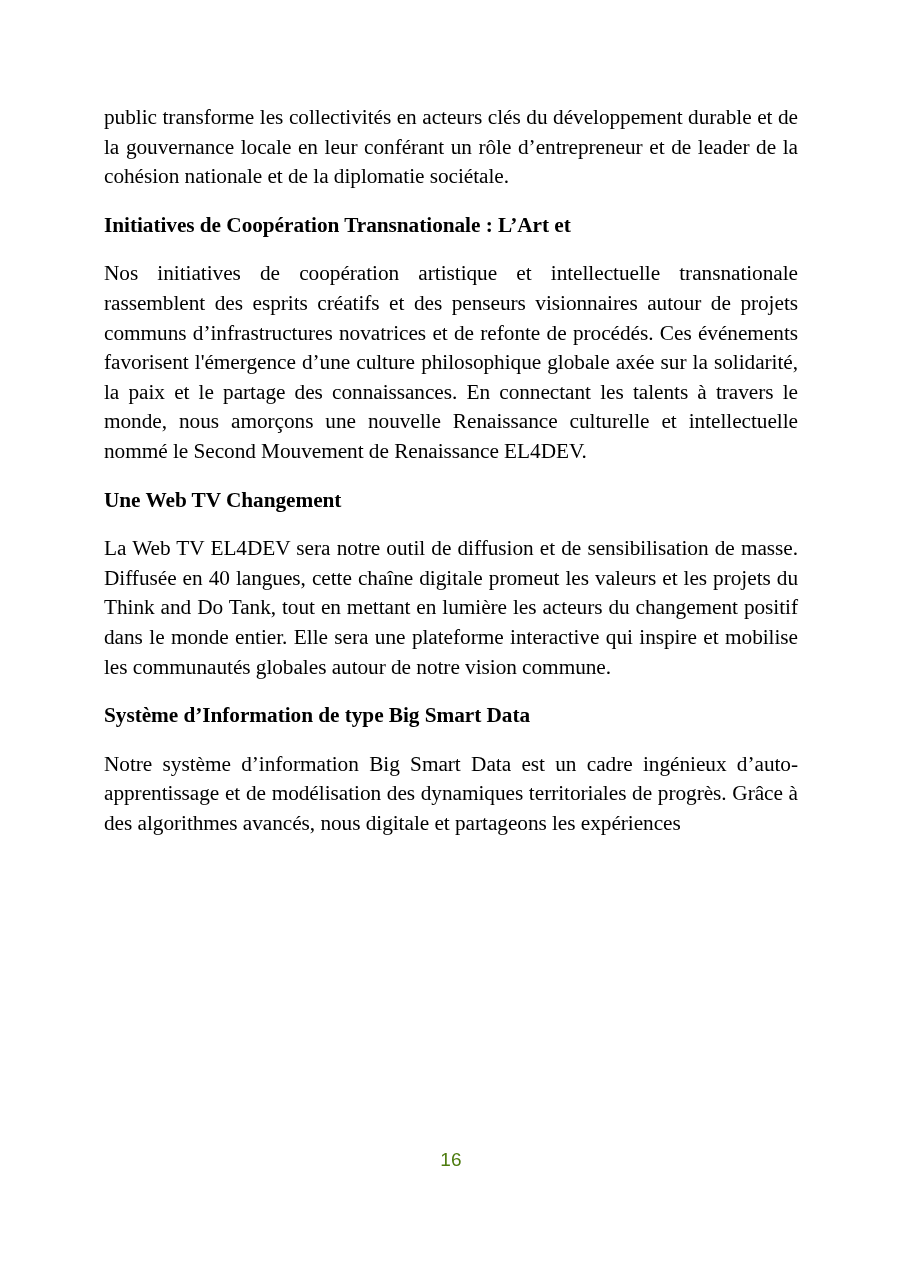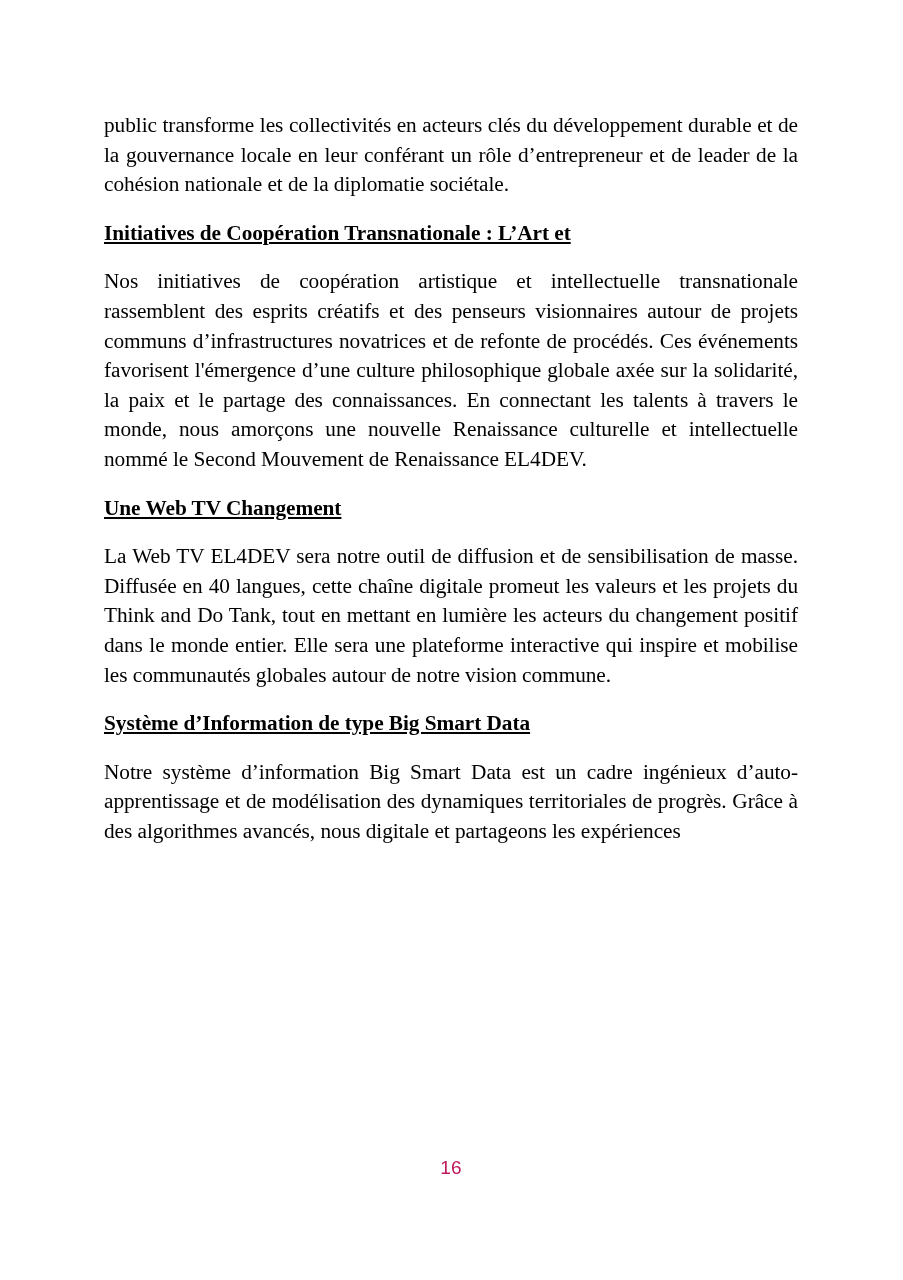--- a/index.html
+++ b/index.html
@@ -14,21 +14,21 @@
     position: relative;
     overflow: hidden;
     font-family: "Liberation Serif", "DejaVu Serif", serif;
     color: #000000;
     -webkit-font-smoothing: antialiased;
   }
 
   .page {
     position: absolute;
     left: 0;
-    top: 8px;
+    top: 0;
     width: 903px;
     height: 928px;
     background: #ffffff;
   }
 
   .text-block {
     position: absolute;
     left: 104px;
     top: 103px;
     width: 694px;
@@ -50,39 +50,38 @@
   .para.first { margin-top: 0; }
 
   .heading {
     margin: 0;
     font-size: 21.3px;
     line-height: 29.6px;
     font-weight: bold;
     text-align: justify;
     text-justify: inter-word;
     letter-spacing: -0.05px;
-    text-decoration: underline;
   }
   
   .heading .hline-last { display: block; }
 
   
   .gap-para-to-head { height: 19px; }
   .gap-head-to-para { height: 19px; }
 
   .folio {
     position: absolute;
     left: 104px;
     top: 1148px;
     width: 694px;
     text-align: center;
     font-family: "Liberation Sans", "DejaVu Sans", sans-serif;
     font-size: 19px;
     line-height: 24px;
-    color: #be185d;
+    color: #4d7c0f;
     letter-spacing: 0.2px;
   }
 </style>
 </head>
 <body>
 
 <div class="page">
 
   <div class="text-block">
 

